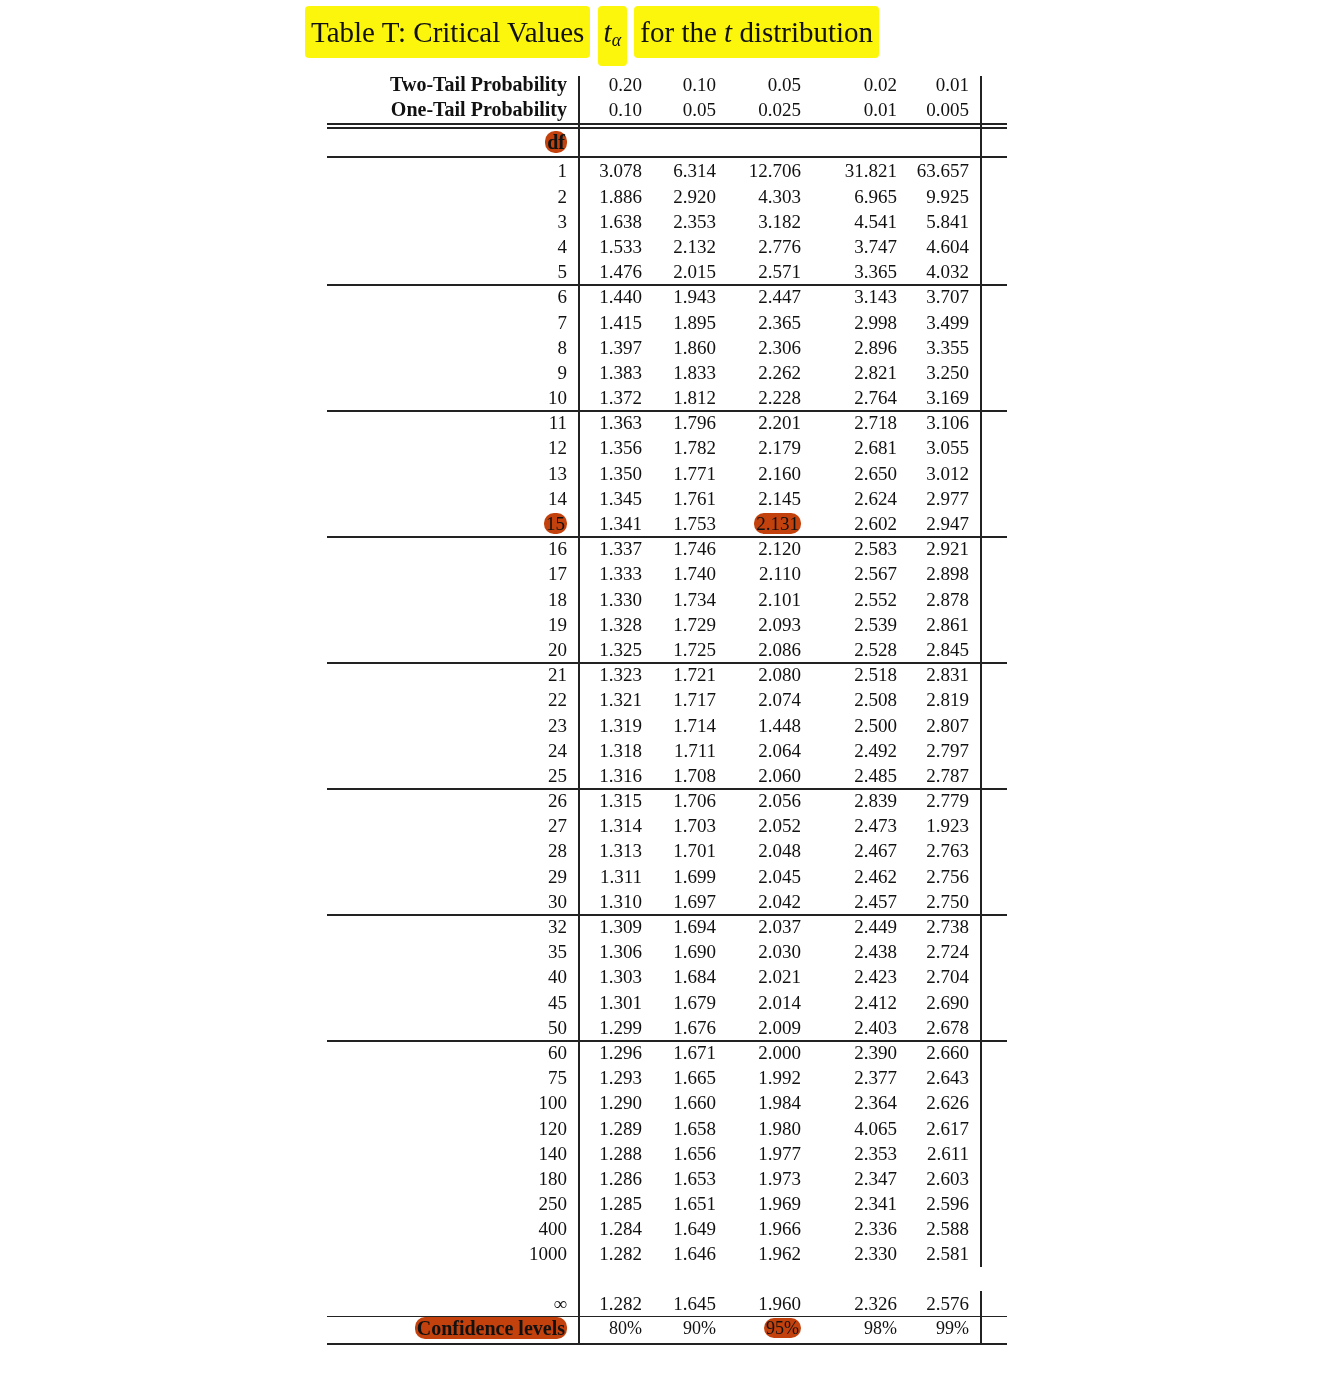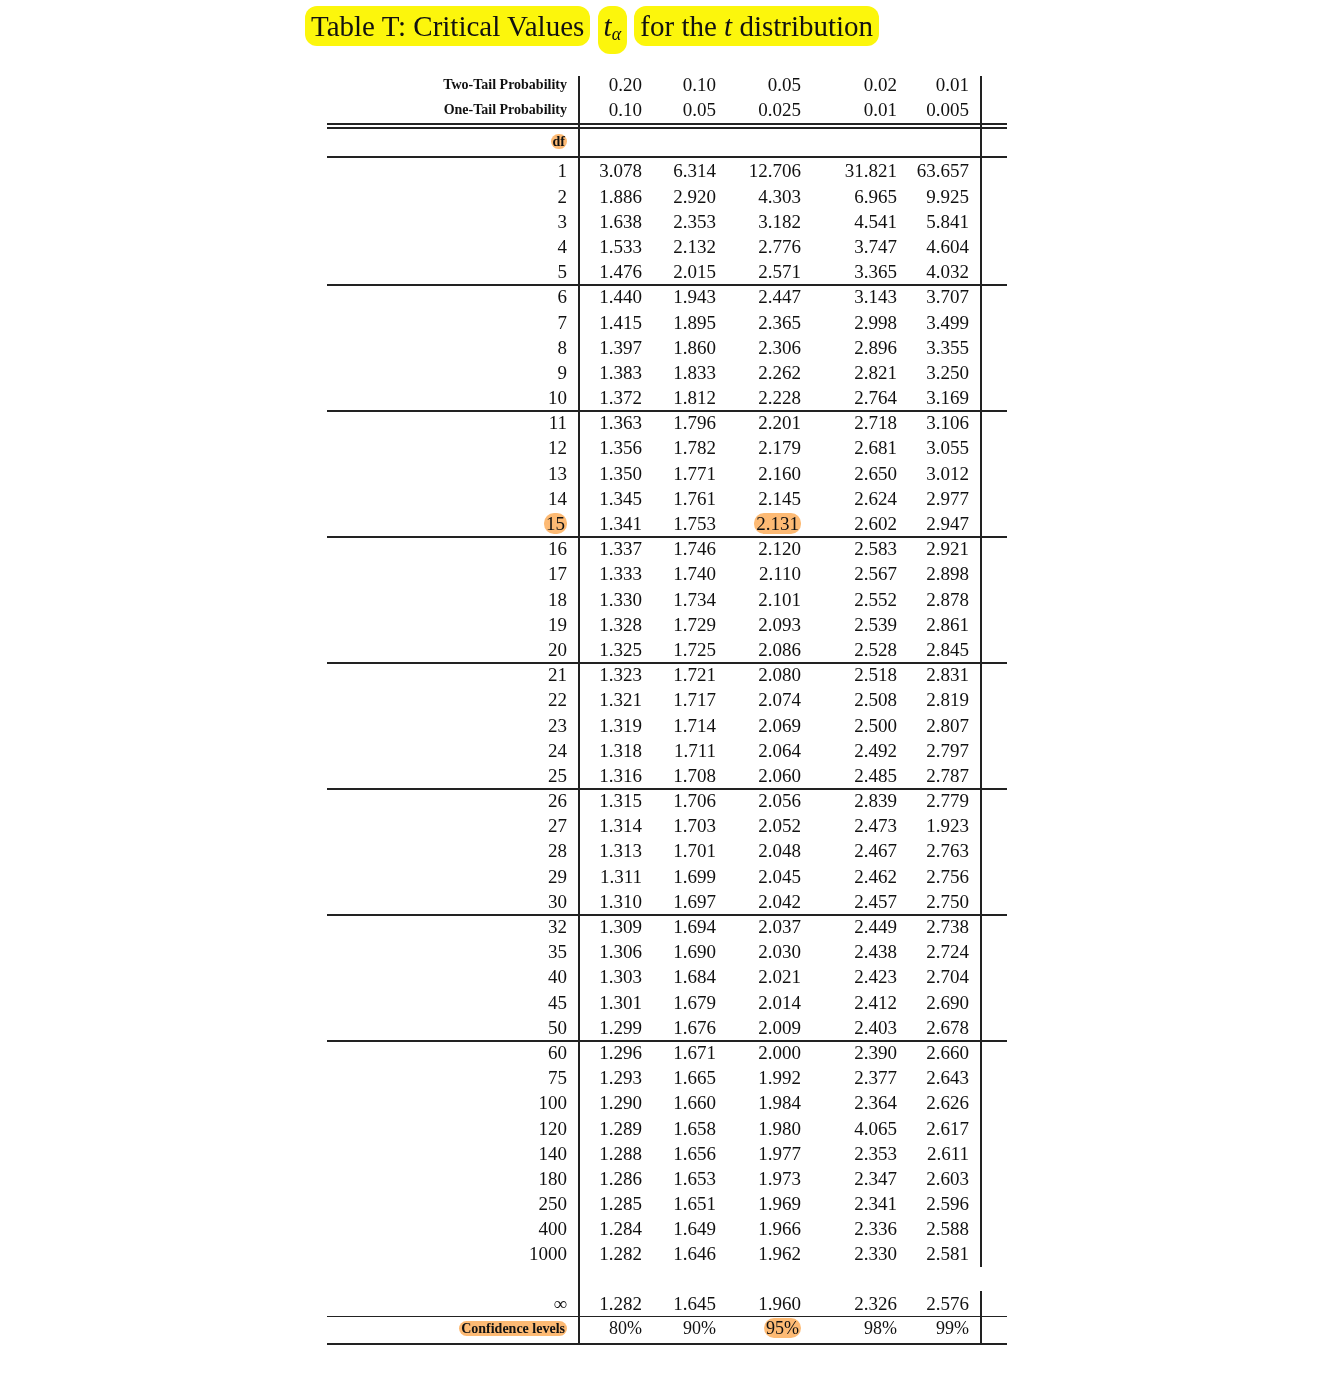--- a/index.html
+++ b/index.html
@@ -1,28 +1,28 @@
 <!DOCTYPE html>
 <html><head>
 <meta charset="utf-8">
 <style>
   html, body { margin:0; padding:0; background:#ffffff; }
   body { width:1344px; height:1382px; position:relative; overflow:hidden;
          font-family: "DejaVu Serif", "Liberation Serif", serif; color:#111; }
-  .hl { background:#fdba74; border-radius:10px; padding:0 2px; }
+  .hl { background:#c2410c; border-radius:10px; padding:0 2px; }
   #title { position:absolute; top:6px; left:305px; height:40px; line-height:40px;
            font-size:29px; white-space:nowrap; font-family:"Liberation Serif", serif; }
-  #title .seg { background:#fcf60c; border-radius:12px; padding:0 6px; display:inline-block; }
+  #title .seg { background:#fcf60c; border-radius:4px; padding:6px 6px; display:inline-block; }
   #title i { font-style:italic; }
   #title sub { font-size:18px; font-style:italic; vertical-align:-4px; }
   #wrap { position:absolute; left:327px; top:72px; width:680px;
           font-family:"Liberation Serif", serif; font-size:19px; }
   .row { position:relative; height:25.2px; line-height:25.2px; }
   .lab { position:absolute; right:440px; text-align:right; white-space:nowrap; }
-  .hdr .lab { font-weight:bold; font-size:14px; }
+  .hdr .lab { font-weight:bold; font-size:20px; }
   .c { position:absolute; text-align:right; white-space:nowrap; }
   .c0 { right:365px; } .c1 { right:291px; } .c2 { right:206px; } .c3 { right:110px; } .c4 { right:38px; }
   .vline { position:absolute; left:251px; width:1.6px; background:#222; }
   .vright { position:absolute; left:653px; width:1.6px; background:#222; }
   .hline { position:absolute; left:0; width:680px; height:1.6px; background:#222; }
   .pct { font-size:18px; }
 </style>
 </head>
 <body>
 
@@ -229,21 +229,21 @@
         <span class="c c0">1.321</span>
         <span class="c c1">1.717</span>
         <span class="c c2">2.074</span>
         <span class="c c3">2.508</span>
         <span class="c c4">2.819</span>
       </div>
       <div class="row">
         <span class="lab">23</span>
         <span class="c c0">1.319</span>
         <span class="c c1">1.714</span>
-        <span class="c c2">2.069</span>
+        <span class="c c2">1.448</span>
         <span class="c c3">2.500</span>
         <span class="c c4">2.807</span>
       </div>
       <div class="row">
         <span class="lab">24</span>
         <span class="c c0">1.318</span>
         <span class="c c1">1.711</span>
         <span class="c c2">2.064</span>
         <span class="c c3">2.492</span>
         <span class="c c4">2.797</span>

